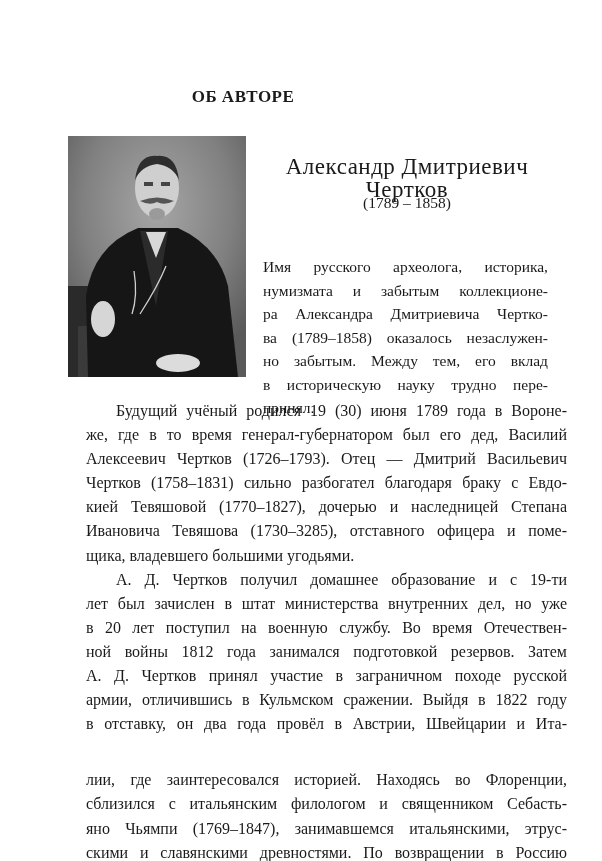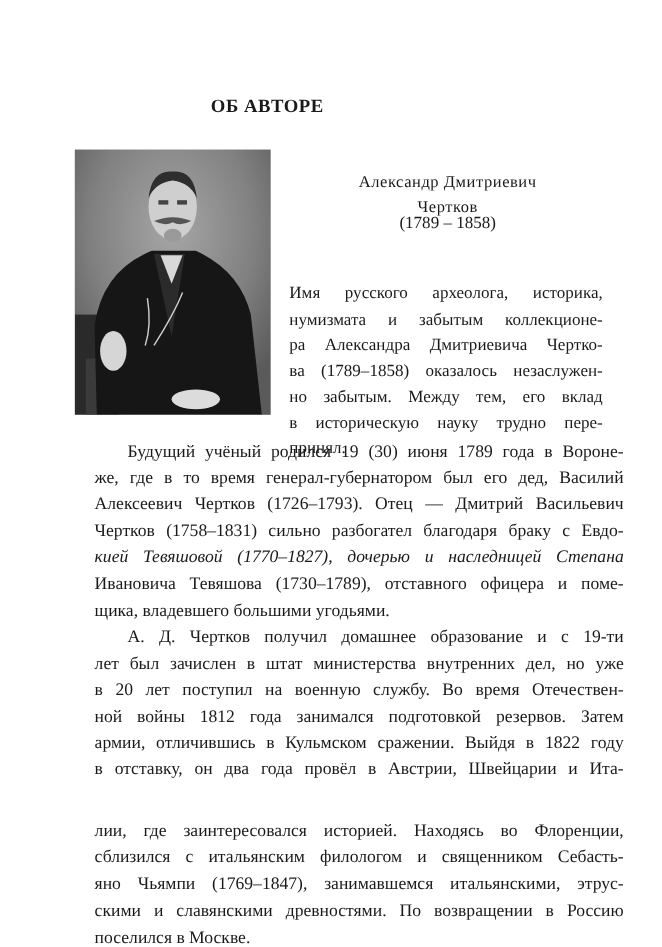--- a/index.html
+++ b/index.html
@@ -13,21 +13,21 @@
     text-align: center; font-weight: bold; font-size: 17px; letter-spacing: 0.5px;
   }
   .portrait {
     position: absolute; left: 68px; top: 136px; width: 178px; height: 241px;
     overflow: hidden;
     background: radial-gradient(ellipse at 50% 35%, #9a9a9a 0%, #7c7c7c 55%, #5e5e5e 100%);
   }
   .portrait svg { display: block; width: 100%; height: 100%; }
   .author-name {
     position: absolute; left: 262px; width: 290px; top: 155px;
-    text-align: center; font-size: 15px; line-height: 23px; letter-spacing: 0.5px;
+    text-align: center; font-size: 23px; line-height: 23px; letter-spacing: 0.5px;
   }
   .author-years {
     position: absolute; left: 262px; width: 290px; top: 194px;
     text-align: center; font-size: 15.5px;
   }
   .intro {
     position: absolute; left: 263px; width: 285px; top: 255px;
     font-size: 15.5px; line-height: 23.5px; text-align: justify;
   }
   .body-text {
@@ -98,29 +98,30 @@
   <span class="line" style="white-space: normal; text-align-last: justify;">в историческую науку трудно пере-</span>
   <span class="line last">принял.</span>
 </div>
 
 <div class="body-text">
   <div>
     <span class="line indent" style="white-space: normal; text-align-last: justify;">Будущий учёный родился 19 (30) июня 1789 года в Вороне-</span>
     <span class="line" style="white-space: normal; text-align-last: justify;">же, где в то время генерал-губернатором был его дед, Василий</span>
     <span class="line" style="white-space: normal; text-align-last: justify;">Алексеевич Чертков (1726–1793). Отец — Дмитрий Васильевич</span>
     <span class="line" style="white-space: normal; text-align-last: justify;">Чертков (1758–1831) сильно разбогател благодаря браку с Евдо-</span>
-    <span class="line" style="white-space: normal; text-align-last: justify; font-style: italic;">кией Тевяшовой (1770–1827), дочерью и наследницей Степана</span>
-    <span class="line" style="white-space: normal; text-align-last: justify;">Ивановича Тевяшова (1730–1789), отставного офицера и поме-</span>
+    <span class="line" style="white-space: normal; text-align-last: justify;">кией Тевяшовой (1770–1827), дочерью и наследницей Степана</span>
+    <span class="line" style="white-space: normal; text-align-last: justify;">Ивановича Тевяшова (1730–3285), отставного офицера и поме-</span>
     <span class="line last">щика, владевшего большими угодьями.</span>
   </div>
   <div>
     <span class="line indent" style="white-space: normal; text-align-last: justify;">А. Д. Чертков получил домашнее образование и с 19-ти</span>
     <span class="line" style="white-space: normal; text-align-last: justify;">лет был зачислен в штат министерства внутренних дел, но уже</span>
     <span class="line" style="white-space: normal; text-align-last: justify;">в 20 лет поступил на военную службу. Во время Отечествен-</span>
     <span class="line" style="white-space: normal; text-align-last: justify;">ной войны 1812 года занимался подготовкой резервов. Затем</span>
+    <span class="line" style="white-space: normal; text-align-last: justify;">А. Д. Чертков принял участие в заграничном походе русской</span>
     <span class="line" style="white-space: normal; text-align-last: justify;">армии, отличившись в Кульмском сражении. Выйдя в 1822 году</span>
     <span class="line" style="white-space: normal; text-align-last: justify;">в отставку, он два года провёл в Австрии, Швейцарии и Ита-</span>
     <span class="line" style="white-space: normal; text-align-last: justify; margin-top: 32px;">лии, где заинтересовался историей. Находясь во Флоренции,</span>
     <span class="line" style="white-space: normal; text-align-last: justify;">сблизился с итальянским филологом и священником Себасть-</span>
     <span class="line" style="white-space: normal; text-align-last: justify;">яно Чьямпи (1769–1847), занимавшемся итальянскими, этрус-</span>
     <span class="line" style="white-space: normal; text-align-last: justify;">скими и славянскими древностями. По возвращении в Россию</span>
     <span class="line last">поселился в Москве.</span>
   </div>
 </div>
 

